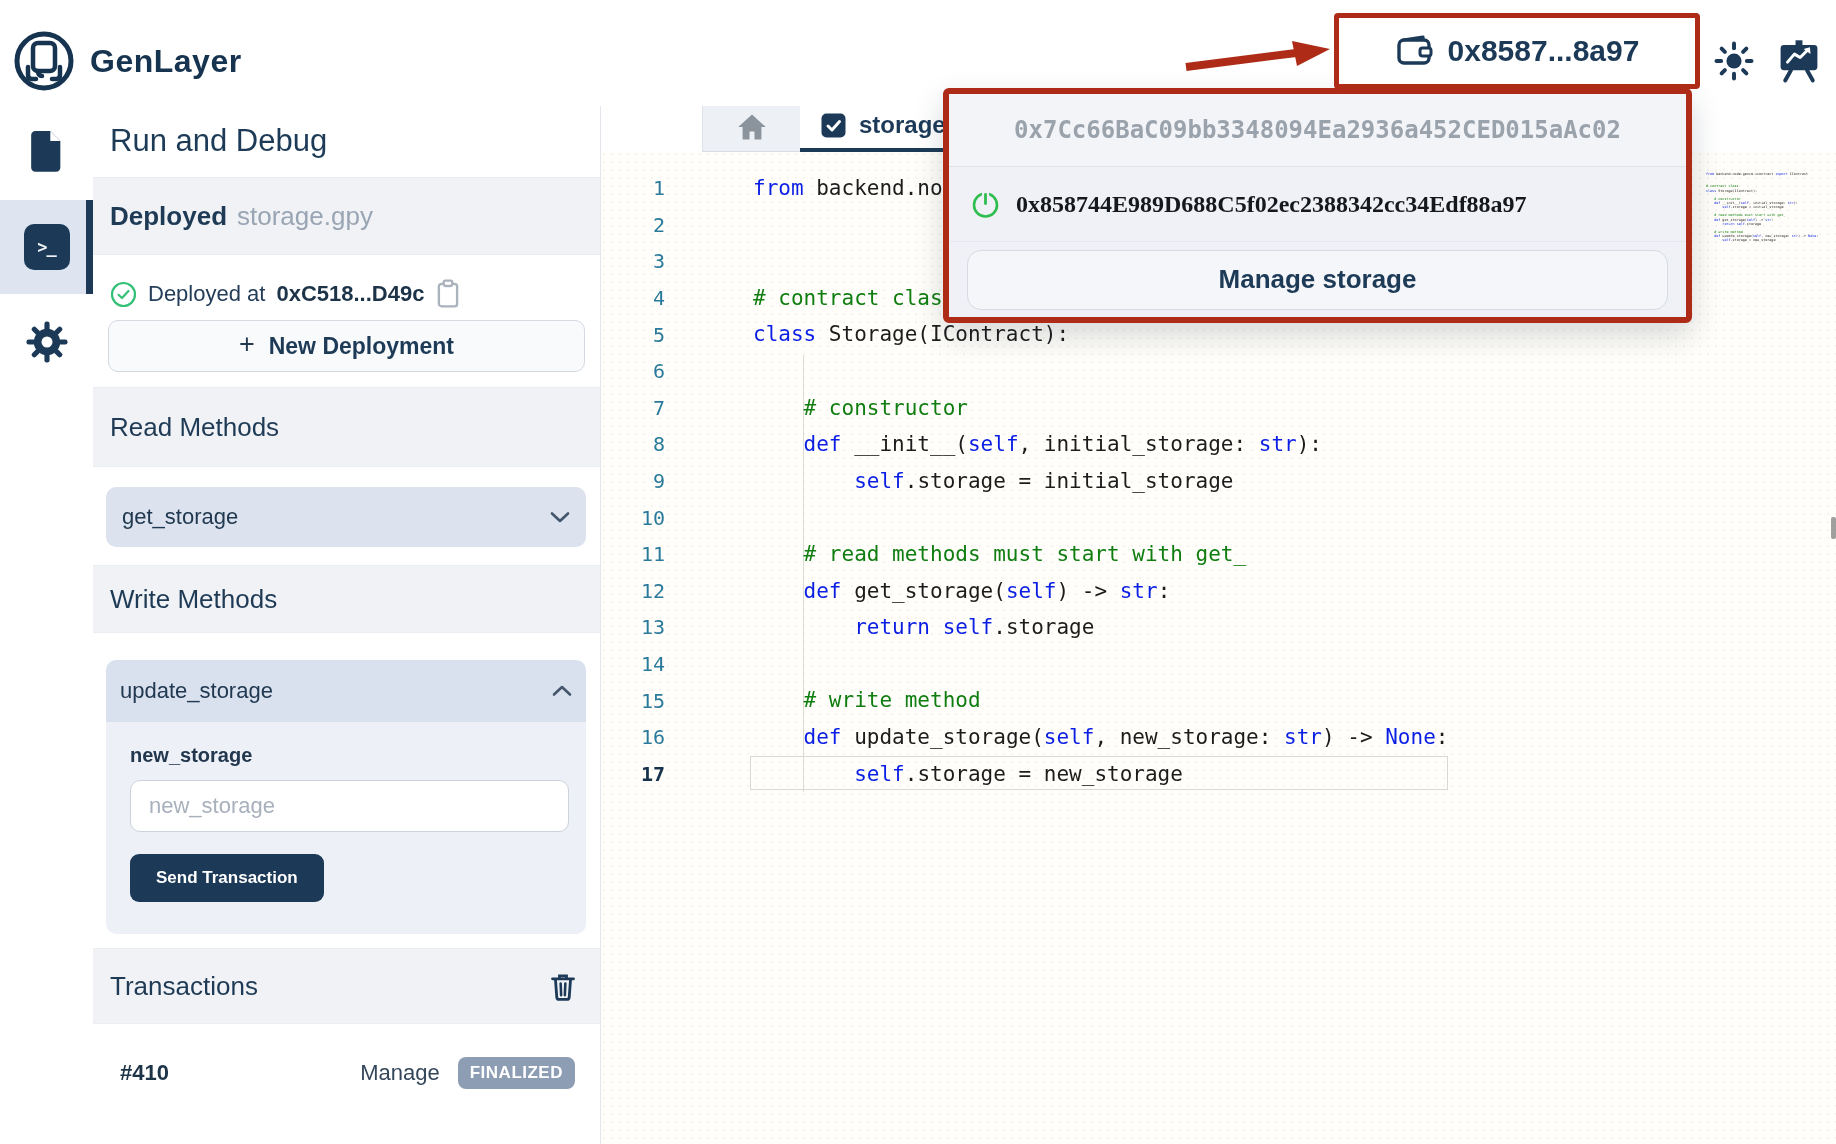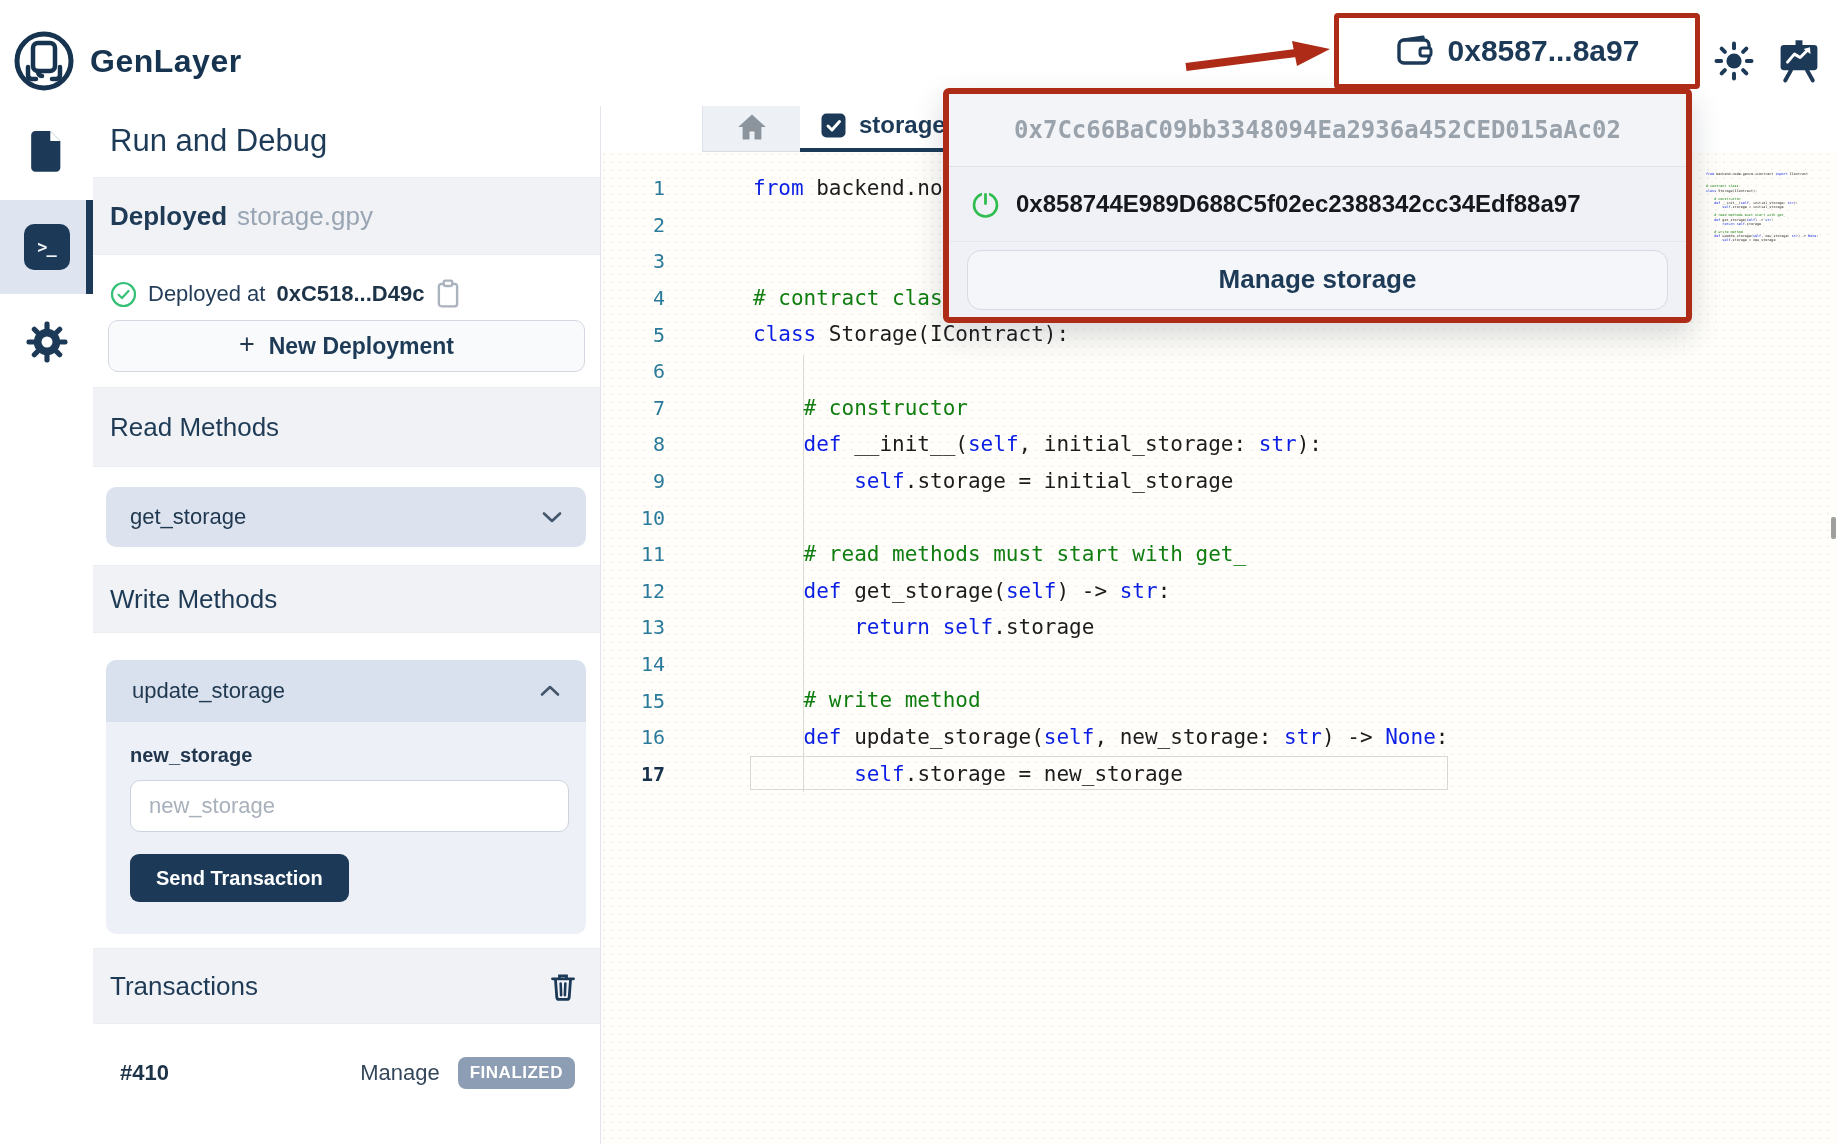--- a/index.html
+++ b/index.html
@@ -35,32 +35,32 @@
   .band-title{font-size:26px;font-weight:500;color:#1e3a55;}
   .contract-file{color:#9aa5b3;margin-left:10px;font-weight:400;}
   .deployed-row{position:absolute;left:17px;top:172px;height:40px;display:flex;align-items:center;gap:11px;}
   .deployed-label{font-size:22px;color:#243d58;}
   .deployed-addr{font-size:22px;font-weight:700;color:#1d3348;}
   .btn-newdeploy{position:absolute;left:15px;right:15px;top:218px;height:50px;border:1.5px solid #d3d8e1;border-radius:10px;
                  background:#f9fafc;display:flex;align-items:center;justify-content:center;gap:14px;cursor:pointer;}
   .btn-newdeploy .plus{font-size:27px;font-weight:400;color:#24384e;margin-top:-3px;}
   .btn-newdeploy .lbl{font-size:23px;font-weight:700;color:#1d3a57;}
   .method-row{position:absolute;left:13px;right:14px;height:60px;background:#dce3ef;border-radius:10px;
-              display:flex;align-items:center;justify-content:space-between;padding:0 24px;box-sizing:border-box;cursor:pointer;}
+              display:flex;align-items:center;justify-content:space-between;padding:0 16px;box-sizing:border-box;cursor:pointer;}
   .method-name{font-size:22px;color:#213950;}
   .accordion-hdr{position:absolute;left:13px;right:14px;top:558px;height:62px;background:#d9e1ee;border-radius:10px 10px 0 0;
-                 display:flex;align-items:center;justify-content:space-between;padding:0 26px;box-sizing:border-box;cursor:pointer;}
+                 display:flex;align-items:center;justify-content:space-between;padding:0 14px;box-sizing:border-box;cursor:pointer;}
   .accordion-body{position:absolute;left:13px;right:14px;top:620px;height:212px;background:#edf0f6;border-radius:0 0 10px 10px;}
   .param-label{position:absolute;left:24px;top:22px;font-size:20px;font-weight:700;color:#22374e;}
   .param-input{position:absolute;left:24px;right:17px;top:58px;height:52px;border:1.5px solid #ccd3dd;border-radius:10px;
                background:#fff;font-size:22px;color:#30404f;padding:0 18px;box-sizing:border-box;outline:none;
                font-family:"Liberation Sans",sans-serif;}
   .param-input::placeholder{color:#a8b0bc;}
   .btn-send{position:absolute;left:24px;top:132px;height:48px;padding:0 26px;background:#1c3a57;border:none;border-radius:9px;
-            color:#fff;font-size:20px;font-weight:700;font-family:"Liberation Sans",sans-serif;cursor:pointer;}
+            color:#fff;font-size:17px;font-weight:700;font-family:"Liberation Sans",sans-serif;cursor:pointer;}
   .tx-row{position:absolute;left:0;right:0;top:945px;height:52px;display:flex;align-items:center;}
   .tx-id{margin-left:27px;font-size:22px;font-weight:700;color:#1d3348;}
   .tx-right{margin-left:auto;margin-right:25px;display:flex;align-items:center;gap:18px;}
   .tx-type{font-size:22px;color:#34465a;}
   .tx-badge{background:#8c9db4;color:#fff;font-size:17px;font-weight:700;letter-spacing:.5px;border-radius:8px;padding:6px 12px;}
   .trash-btn{position:absolute;right:24px;top:24px;cursor:pointer;}
 
   
   .editor{left:600px;top:102px;width:1236px;height:1042px;background:#fffefa;
           background-image:radial-gradient(rgba(110,110,90,.075) 1px,transparent 1.2px);background-size:8px 8px;}
@@ -83,21 +83,21 @@
                  font-size:3.4px;line-height:4.15px;white-space:pre;overflow:hidden;}
   .mm-line{height:4.15px;}
   .scroll-thumb{position:absolute;left:1231px;top:415px;width:5px;height:22px;background:#505050;opacity:.55;border-radius:2px;cursor:pointer;}
 
   
   .acct-menu{left:943px;top:88px;width:749px;height:235px;border:6px solid #ad2b17;border-radius:6px;z-index:50;
              background:#eff1f6;box-shadow:0 12px 30px rgba(30,40,60,.18);box-sizing:border-box;display:flex;flex-direction:column;}
   .acct-row1{height:72px;background:#f2f4f8;border-bottom:1px solid #e0e4ea;display:flex;align-items:center;justify-content:center;cursor:pointer;}
   .acct-addr-inactive{font-family:"DejaVu Sans Mono",monospace;font-size:24px;color:#9aa2ac;font-weight:bold;}
   .acct-row2{height:74px;border-bottom:1px solid #e4e7ed;display:flex;align-items:center;gap:15px;padding-left:21px;cursor:pointer;}
-  .acct-addr-active{font-family:Liberation Sans, sans-serif;font-size:24px;font-weight:700;color:#15181d;text-align:right;}
+  .acct-addr-active{font-family:Liberation Serif, serif;font-size:24px;font-weight:700;color:#15181d;text-align:right;}
   .acct-btnzone{flex:1;display:flex;align-items:center;padding:0 18px;}
   .btn-manage{width:100%;height:60px;border:1.5px solid #d6dbe3;border-radius:14px;background:#f4f6f9;
               font-size:26px;font-weight:700;color:#1d3a57;font-family:"Liberation Sans",sans-serif;cursor:pointer;}
 </style>
 </head>
 <body>
 
 <div class="abs header">
   <div class="abs brand-wrap">
     <span>

